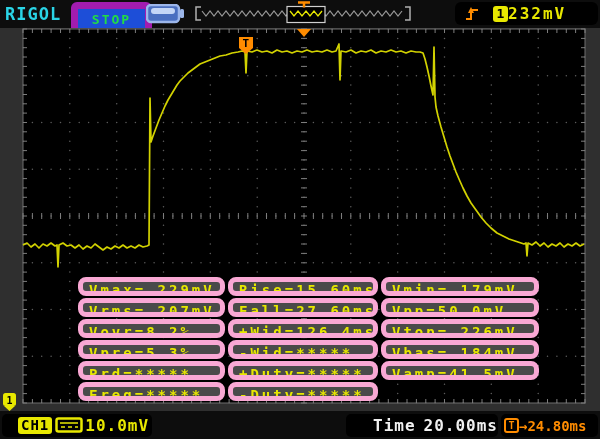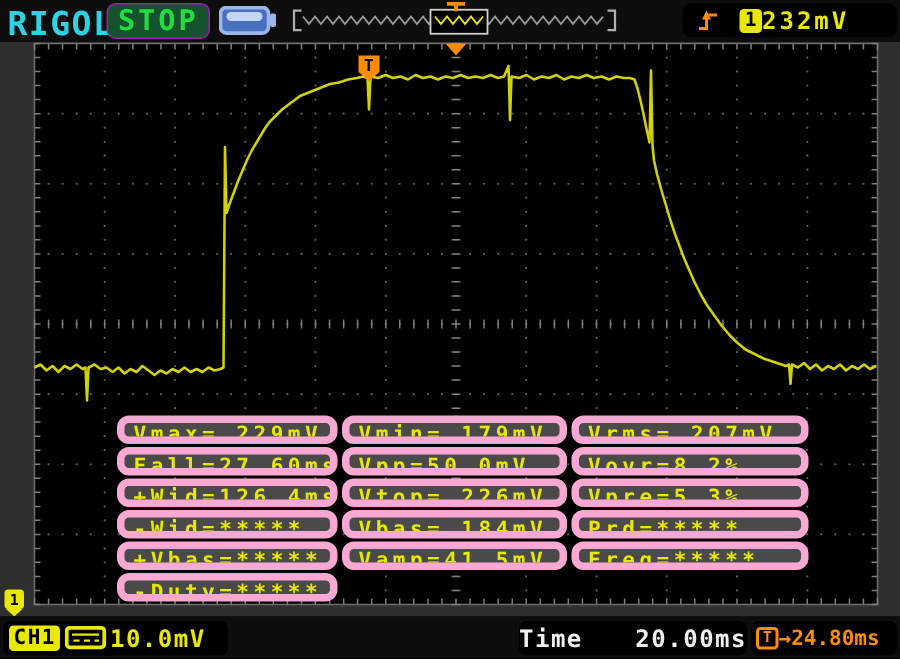--- a/index.html
+++ b/index.html
@@ -1,22 +1,22 @@
 <!DOCTYPE html>
 <html style="--waveform: #d2d200; --yellow: #e8e800; --orange: #ff8c00; --cyan: #2ad4e6; --green: #21dd44; --white: #f0f0f0; --battery_outline: #9cb6ea; --battery_fill: #4a6fc0;"><head>
 <meta charset="utf-8">
 <style>
   html,body{margin:0;padding:0;background:#000;}
   #scope{position:relative;width:600px;height:439px;background:#0d0d0d;overflow:hidden;
          font-family:"DejaVu Sans Mono","Liberation Mono",monospace;font-weight:bold;}
   
   #topbar{position:absolute;left:0;top:0;width:600px;height:28px;background:#0d0d0d;}
-  #logo{position:absolute;left:5px;top:4px;font-size:22px;letter-spacing:1px;color:var(--cyan);}
-  #stop-btn{position:absolute;left:71px;top:2px;width:67px;height:22px;background:#14532d;
-            border:1px solid #a21caf;border-radius:6px;color:var(--green);font-size:19px;
+  #logo{position:absolute;left:5px;top:4px;font-size:17px;letter-spacing:1px;color:var(--cyan);}
+  #stop-btn{position:absolute;left:71px;top:2px;width:67px;height:22px;background:#1d4ed8;
+            border:7px solid #a21caf;border-radius:6px;color:var(--green);font-size:13px;
             letter-spacing:2px;text-align:center;line-height:22px;}
   #battery{position:absolute;left:146px;top:4px;}
   #hpos{position:absolute;left:188px;top:0;}
   #trig-group{position:absolute;left:455px;top:2px;width:143px;height:23px;background:#000;
               border-radius:6px;display:flex;align-items:center;}
   #trig-ch{width:15px;height:16px;background:var(--yellow);border-radius:3px;color:#000;
            font-size:13px;text-align:center;line-height:16px;margin-left:12px;}
   #trig-level{flex:1;text-align:left;padding-right:8px;color:var(--yellow);font-size:16px;letter-spacing:2px;}
   
   #scope-svg{position:absolute;left:0;top:28px;}
@@ -31,24 +31,24 @@
         grid-template-columns:147px 150px 158px;grid-auto-rows:21px;column-gap:3px;}
   .cell{height:19px;background:#4a4a4a;border:5px solid #f9a8d4;border-radius:8px;
         box-sizing:border-box;color:var(--yellow);font-size:14px;letter-spacing:3px;
         line-height:17px;padding-left:6px;white-space:nowrap;overflow:hidden;}
   
   #botbar{position:absolute;left:0;top:411px;width:600px;height:28px;background:#0d0d0d;}
   .bot-box{position:absolute;top:3px;height:23px;background:#000;border-radius:5px;
            display:flex;align-items:center;}
   #ch1-box{left:2px;width:150px;}
   #ch1-badge{background:var(--yellow);color:#000;border-radius:3px;font-size:14px;
-             letter-spacing:1px;padding:0 3px;height:17px;line-height:17px;margin-left:4px;}
+             letter-spacing:1px;padding:0 3px;height:17px;line-height:17px;margin-left:16px;}
   #ch1-scale{color:var(--yellow);font-size:16px;letter-spacing:1px;margin-left:2px;}
   #time-box{left:346px;width:152px;color:var(--white);font-size:16px;letter-spacing:1px;
-            justify-content:space-between;gap:8px;}
+            justify-content:flex-end;gap:8px;}
   #toff-box{left:501px;width:97px;color:var(--orange);font-size:14px;}
   #toff-t{border:2px solid var(--orange);border-radius:3px;width:11px;height:11px;
           font-size:10px;line-height:11px;text-align:center;margin-left:3px;}
   #toff-val{letter-spacing:0;}
 </style>
 </head>
 <body>
 
 <div id="scope">
 
@@ -94,32 +94,33 @@
     </g>
     <g>
       <rect x="3" y="393" width="13" height="13" rx="2.5" fill="var(--yellow)"></rect>
       <text class="marker-text" x="6.5" y="403.5" font-size="10">1</text>
       <polygon points="4,406 15,406 9.5,411" fill="var(--yellow)"></polygon>
     </g>
   </svg>
 
   <div id="meas">
     <div class="cell">Vmax= 229mV</div>
+    <div class="cell">Rise=15.60ms</div>
     <div class="cell">Vmin= 179mV</div>
     <div class="cell">Vrms= 207mV</div>
     <div class="cell">Fall=27.60ms</div>
     <div class="cell">Vpp=50.0mV</div>
     <div class="cell">Vovr=8.2%</div>
     <div class="cell">+Wid=126.4ms</div>
     <div class="cell">Vtop= 226mV</div>
     <div class="cell">Vpre=5.3%</div>
     <div class="cell">-Wid=*****</div>
     <div class="cell">Vbas= 184mV</div>
     <div class="cell">Prd=*****</div>
-    <div class="cell">+Vbas=*****</div>
+    <div class="cell">+Duty=*****</div>
     <div class="cell">Vamp=41.5mV</div>
     <div class="cell">Freq=*****</div>
     <div class="cell">-Duty=*****</div>
   </div>
 
   <div id="botbar">
     <div class="bot-box" id="ch1-box">
       <span id="ch1-badge">CH1</span>
       <svg width="28" height="17" style="margin-left:3px">
         <rect x="1.5" y="1.5" width="25" height="13" rx="2" fill="#000" stroke="var(--yellow)" stroke-width="2.5"></rect>

